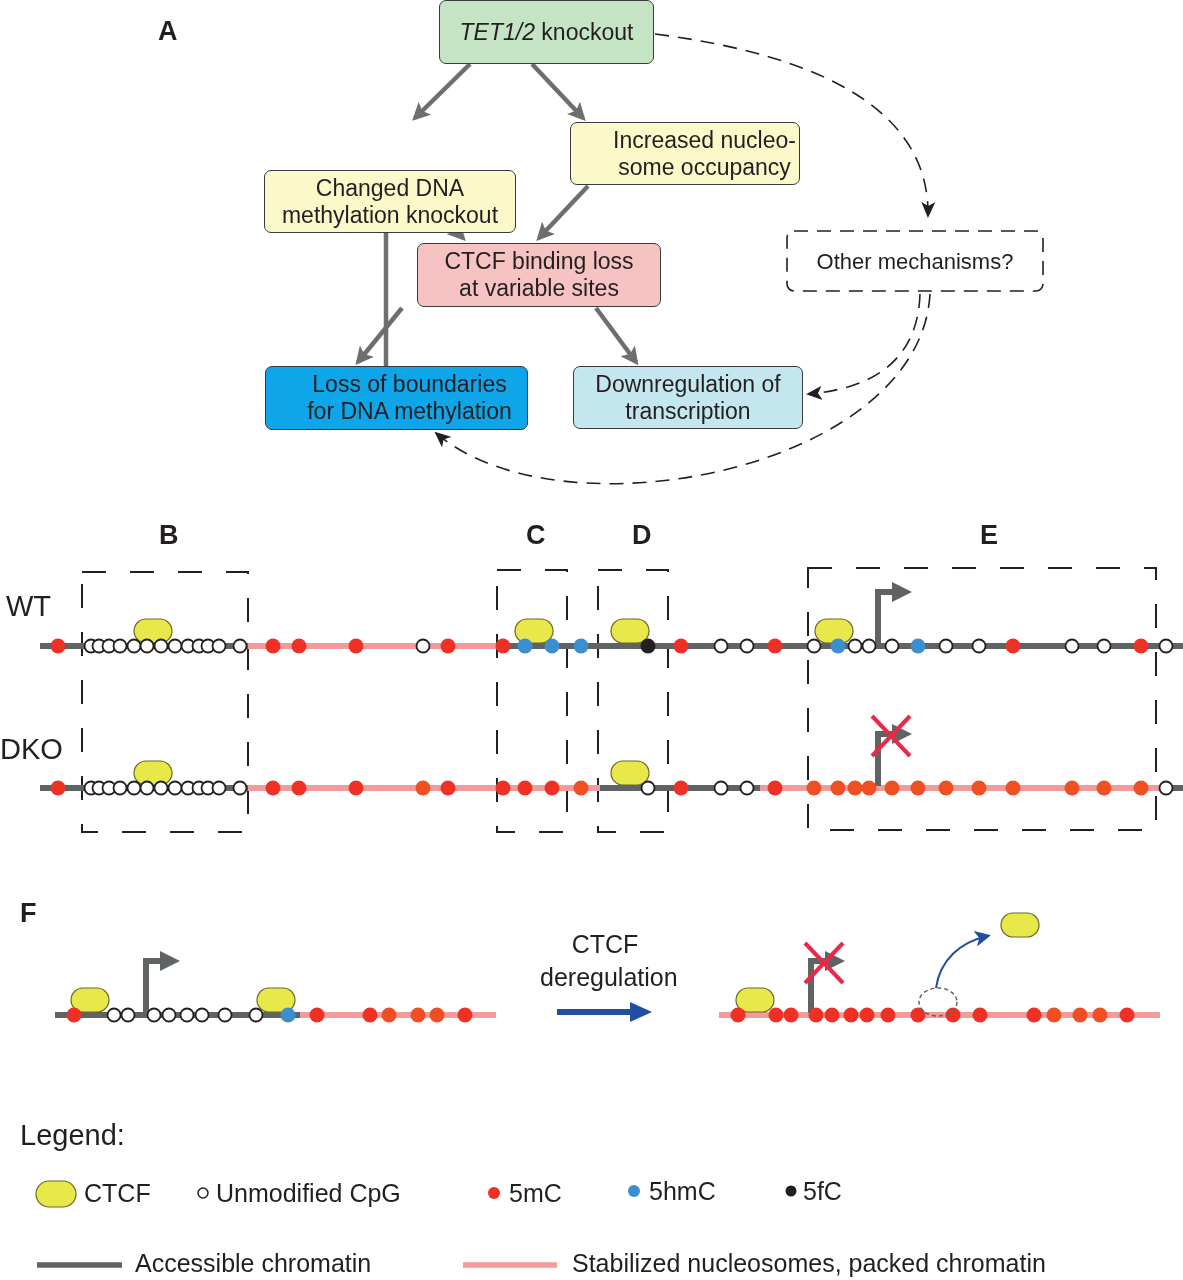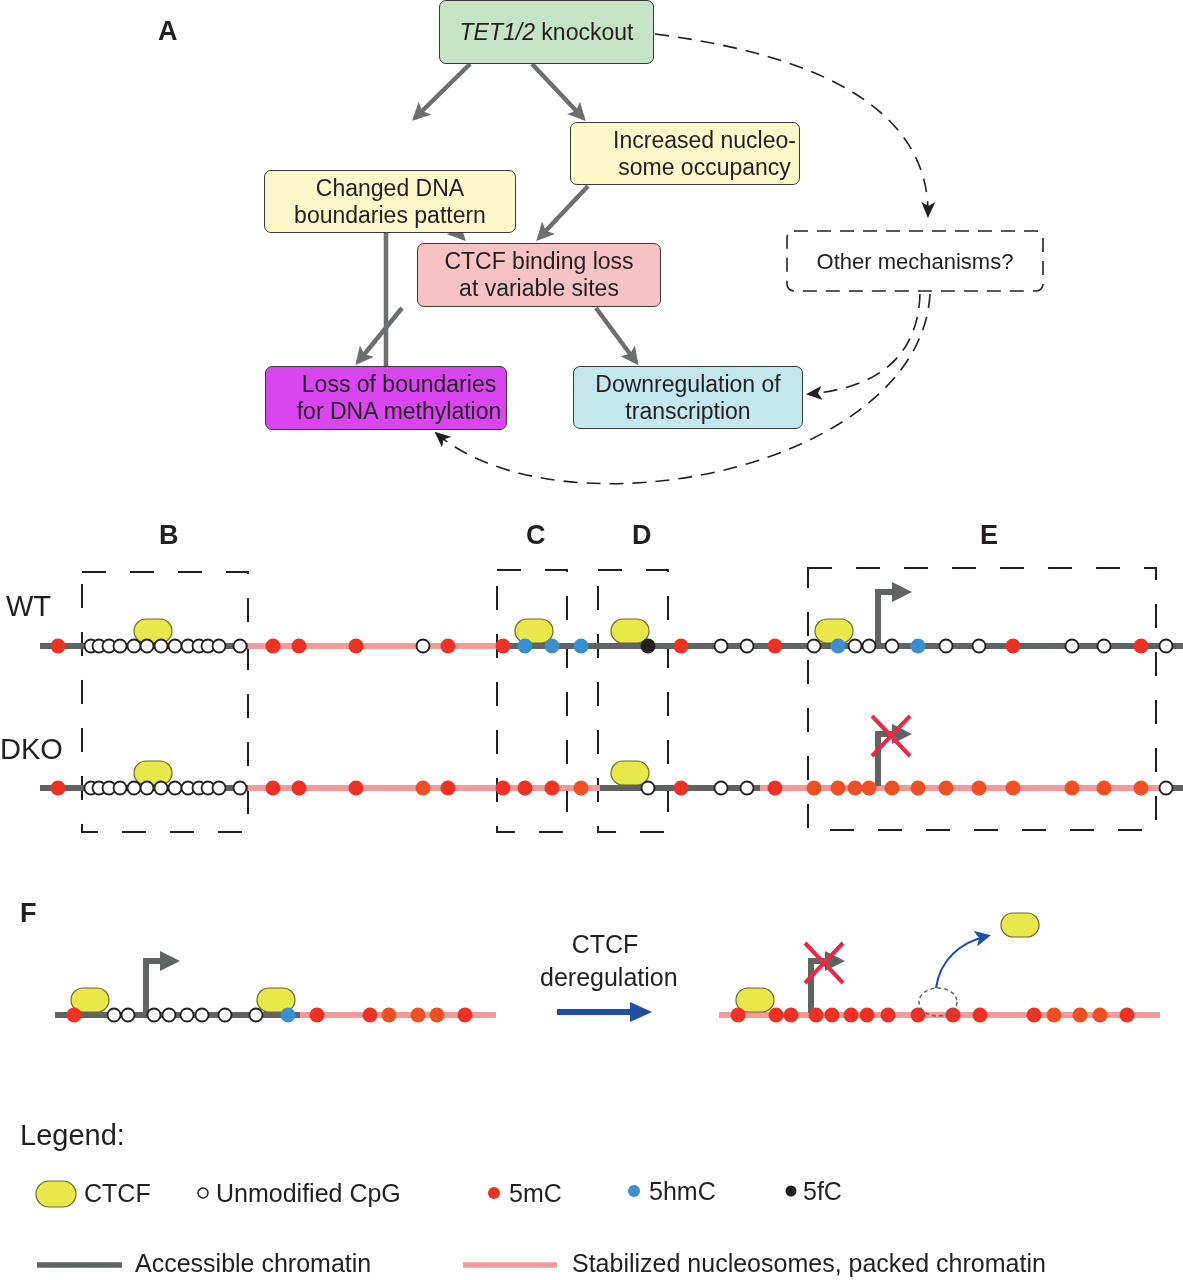--- a/index.html
+++ b/index.html
@@ -236,36 +236,36 @@
   <line x1="557" y1="1012" x2="636" y2="1012" stroke="#1f4ea3" stroke-width="6"></line>
   <path d="M630,1002 L652,1012 L630,1022 Z" fill="#1f4ea3"></path>
 </svg>
 
 <div class="box" style="left:439px;top:0px;width:215px;height:64px;background:#c4e4c4;">
   <span><i class="it">TET1/2</i><span style="display:inline"> knockout</span></span>
 </div>
 <div class="box" style="left:264px;top:122px;width:252px;height:63px;background:#fbf8c9;margin-top:48px;">
   <div>
       <span>Changed DNA</span>
-      <span>boundaries pattern</span>
+      <span>methylation knockout</span>
     </div>
 </div>
 <div class="box" style="left:570px;top:122px;width:230px;height:63px;background:#fbf8c9;padding-left:39px;">
   <div>
       <span>Increased nucleo-</span>
       <span>some occupancy</span>
     </div>
 </div>
 <div class="box" style="left:417px;top:243px;width:244px;height:64px;background:#f7c2c2;">
   <div>
       <span>CTCF binding loss</span>
       <span>at variable sites</span>
     </div>
 </div>
-<div class="box" style="left:265px;top:366px;width:242px;height:64px;background:#d946ef;padding-left:26px;">
+<div class="box" style="left:265px;top:366px;width:263px;height:64px;background:#0ea5e9;padding-left:26px;">
   <div>
       <span>Loss of boundaries</span>
       <span>for DNA methylation</span>
     </div>
 </div>
 <div class="box" style="left:573px;top:366px;width:230px;height:63px;background:#c4e6ee;">
   <div>
       <span>Downregulation of</span>
       <span>transcription</span>
     </div>

